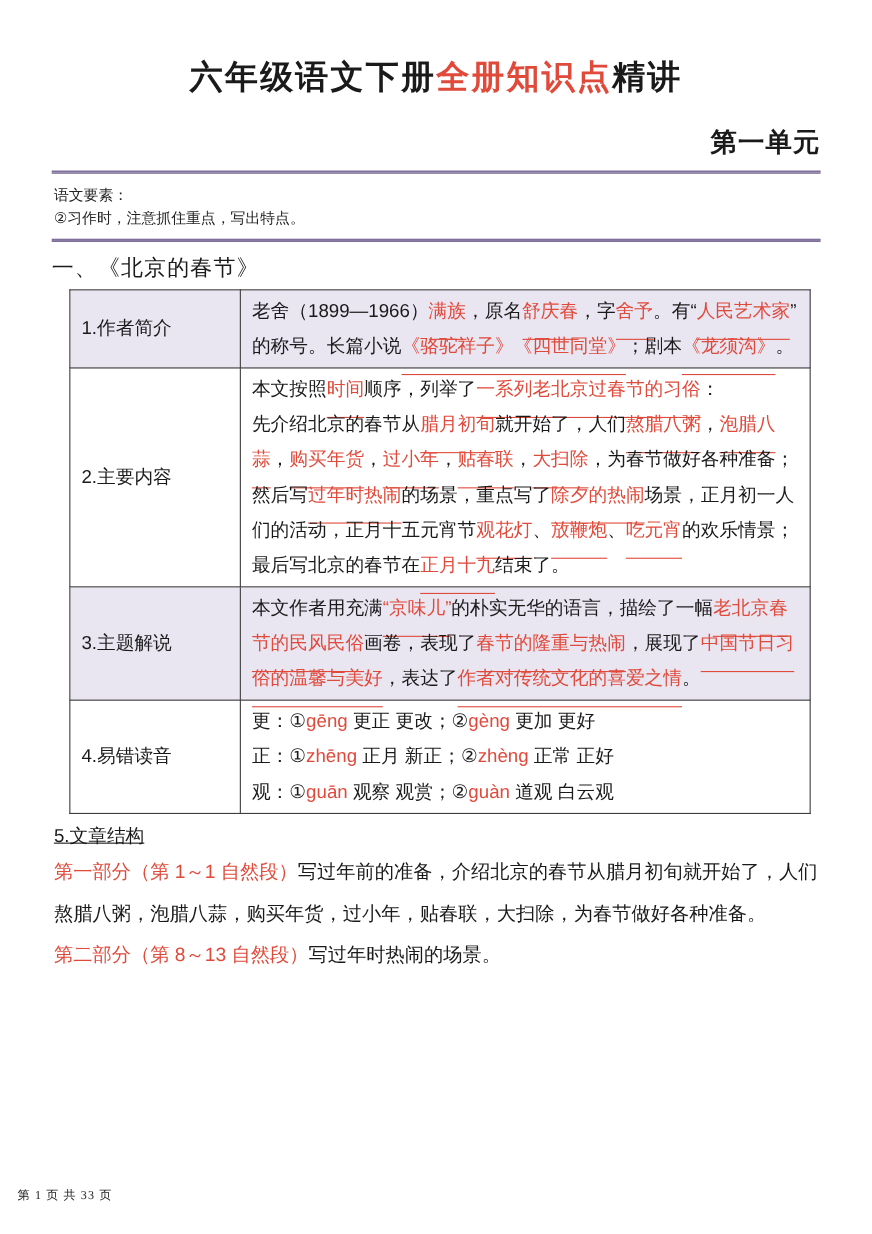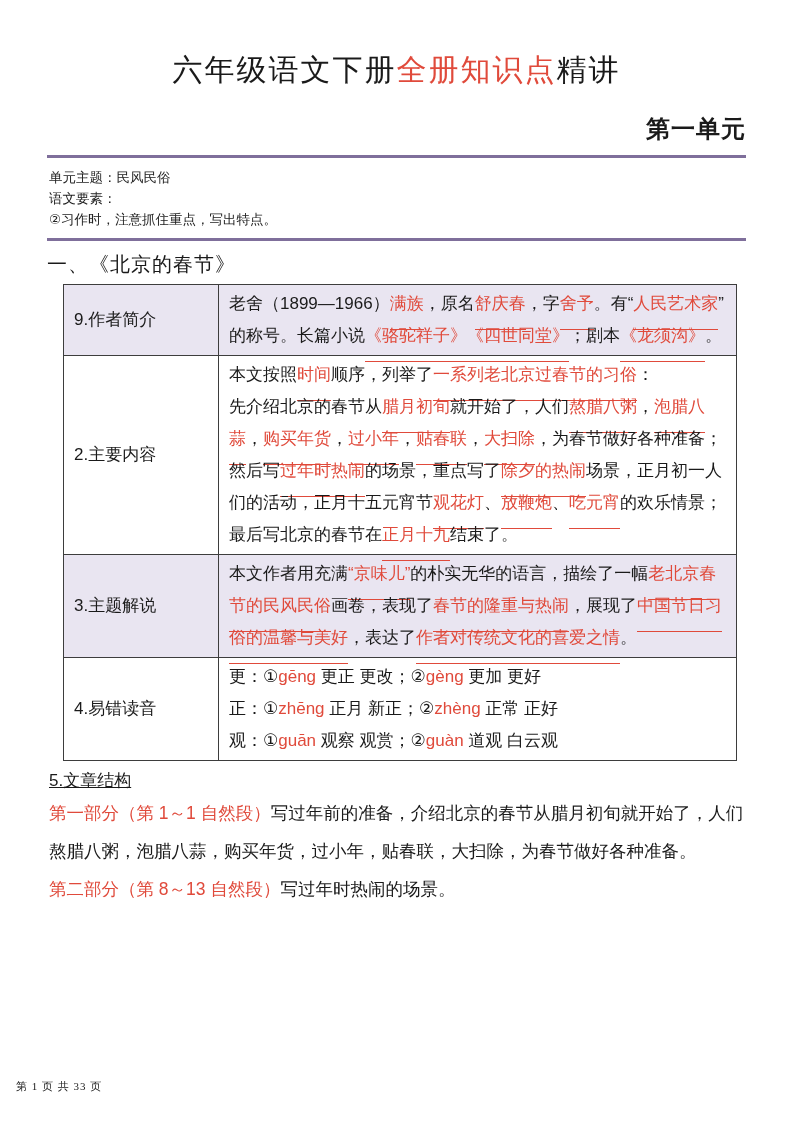--- a/index.html
+++ b/index.html
@@ -15,21 +15,21 @@
     width:793px;height:1122px;
     font-family:"Liberation Sans","DejaVu Sans",sans-serif;
     color:#1a1a1a;
     padding:50px 47px 20px 47px;
     overflow:hidden;
     position:relative;
   }
   .doc-title{
     text-align:center;
     font-size:30px;
-    font-weight:400;
+    font-weight:700;
     letter-spacing:2px;
     margin-bottom:22px;
   }
   .doc-title .seg-r{border-bottom:none;}
   .unit-heading{
     font-size:24px;
     font-weight:600;
     letter-spacing:1px;
     margin-bottom:10px;
     text-align:right;
@@ -100,33 +100,32 @@
 </head>
 <body>
 
 <h1 class="doc-title"><span>六年级语文下册</span><span class="seg-r">全册知识点</span><span>精讲</span></h1>
 
 <h2 class="unit-heading">第一单元</h2>
 
 <div class="double-line"></div>
 
 <div class="unit-info">
-  <div>单元主题：民风民俗</div>
   <div>语文要素：</div>
   <div>②习作时，注意抓住重点，写出特点。</div>
 </div>
 
 <div class="double-line"></div>
 
 <h3 class="lesson-heading">一、《北京的春节》</h3>
 
 <table class="kv">
   <tbody>
       <tr class="shaded">
-        <td class="label-cell">9.作者简介</td>
+        <td class="label-cell">1.作者简介</td>
         <td class="content-cell"><span>老舍（1899—1966）</span><span class="seg-u">满族</span><span>，原名</span><span class="seg-u">舒庆春</span><span>，字</span><span class="seg-u">舍予</span><span>。有“</span><span class="seg-u">人民艺术家</span><span>”的称号。长篇小说</span><span class="seg-u">《骆驼祥子》《四世同堂》</span><span>；剧本</span><span class="seg-u">《龙须沟》</span><span>。</span></td>
       </tr>
       <tr>
         <td class="label-cell">2.主要内容</td>
         <td class="content-cell"><span>本文按照</span><span class="seg-u">时间</span><span>顺序，列举了</span><span class="seg-u">一系列老北京过春节的习俗</span><span>：</span><br><span>先介绍北京的春节从</span><span class="seg-u">腊月初旬</span><span>就开始了，人们</span><span class="seg-u">熬腊八粥</span><span>，</span><span class="seg-u">泡腊八蒜</span><span>，</span><span class="seg-u">购买年货</span><span>，</span><span class="seg-u">过小年</span><span>，</span><span class="seg-u">贴春联</span><span>，</span><span class="seg-u">大扫除</span><span>，为春节做好各种准备；</span><br><span>然后写</span><span class="seg-u">过年时热闹</span><span>的场景，重点写了</span><span class="seg-u">除夕的热闹</span><span>场景，正月初一人们的活动，正月十五元宵节</span><span class="seg-u">观花灯</span><span>、</span><span class="seg-u">放鞭炮</span><span>、</span><span class="seg-u">吃元宵</span><span>的欢乐情景；</span><br><span>最后写北京的春节在</span><span class="seg-u">正月十九</span><span>结束了。</span></td>
       </tr>
       <tr class="shaded">
         <td class="label-cell">3.主题解说</td>
         <td class="content-cell"><span>本文作者用充满</span><span class="seg-u">“京味儿”</span><span>的朴实无华的语言，描绘了一幅</span><span class="seg-u">老北京春节的民风民俗</span><span>画卷，表现了</span><span class="seg-u">春节的隆重与热闹</span><span>，展现了</span><span class="seg-u">中国节日习俗的温馨与美好</span><span>，表达了</span><span class="seg-u">作者对传统文化的喜爱之情</span><span>。</span></td>
       </tr>

